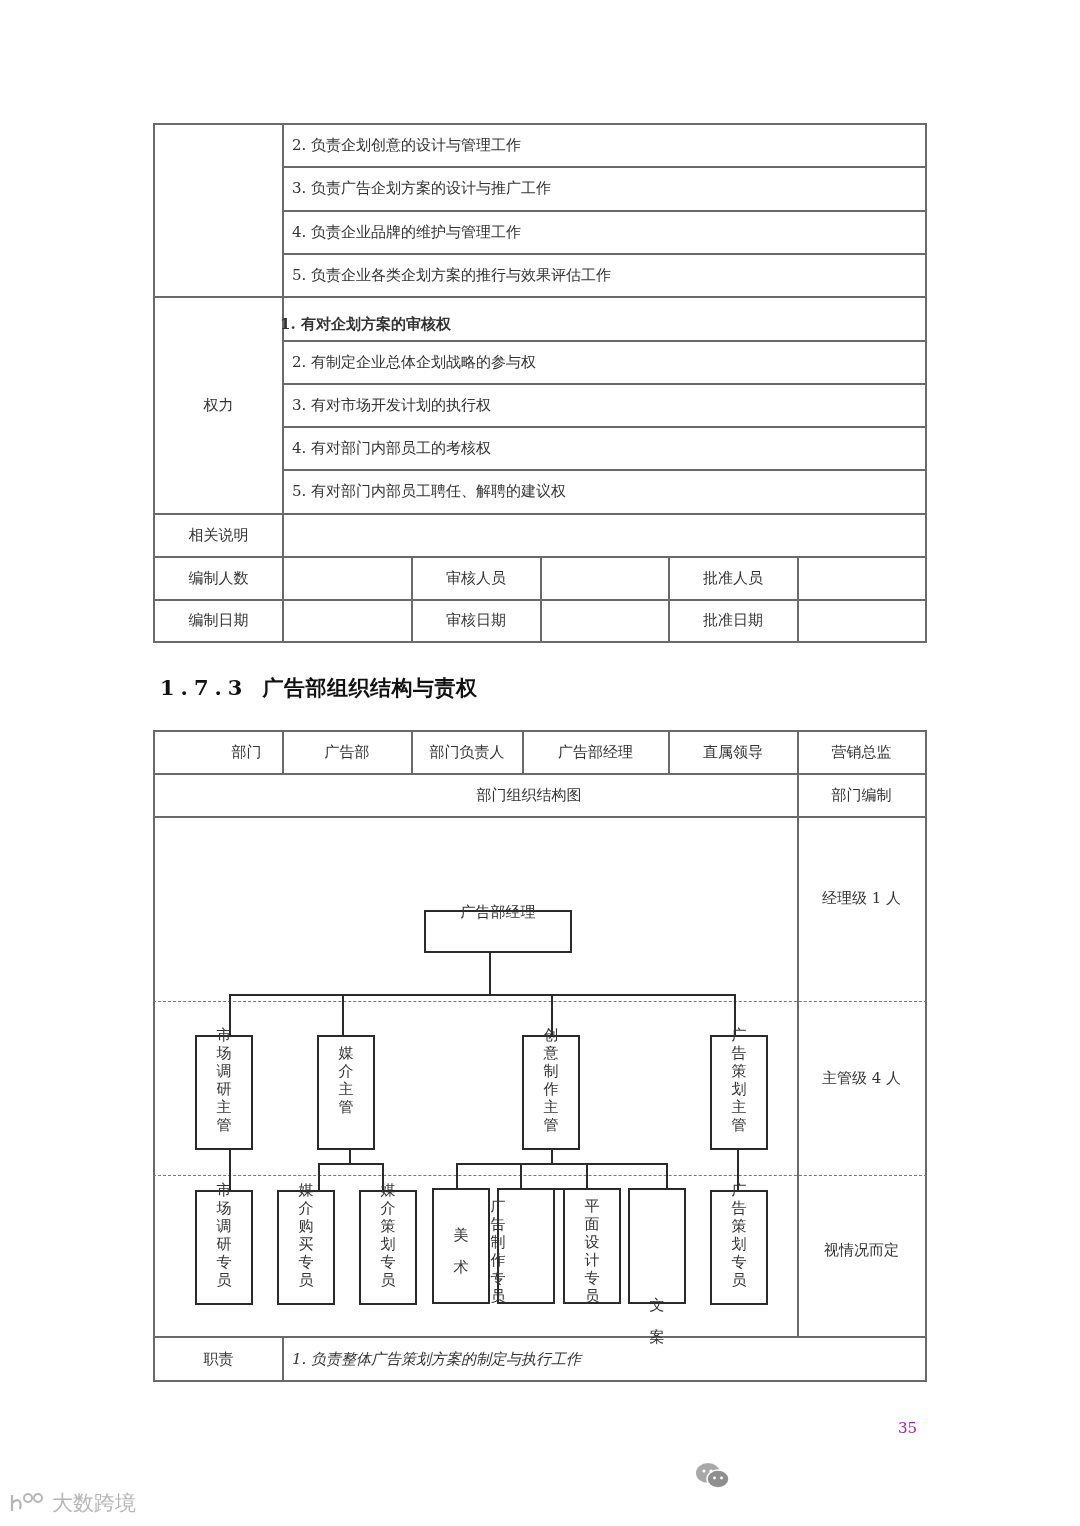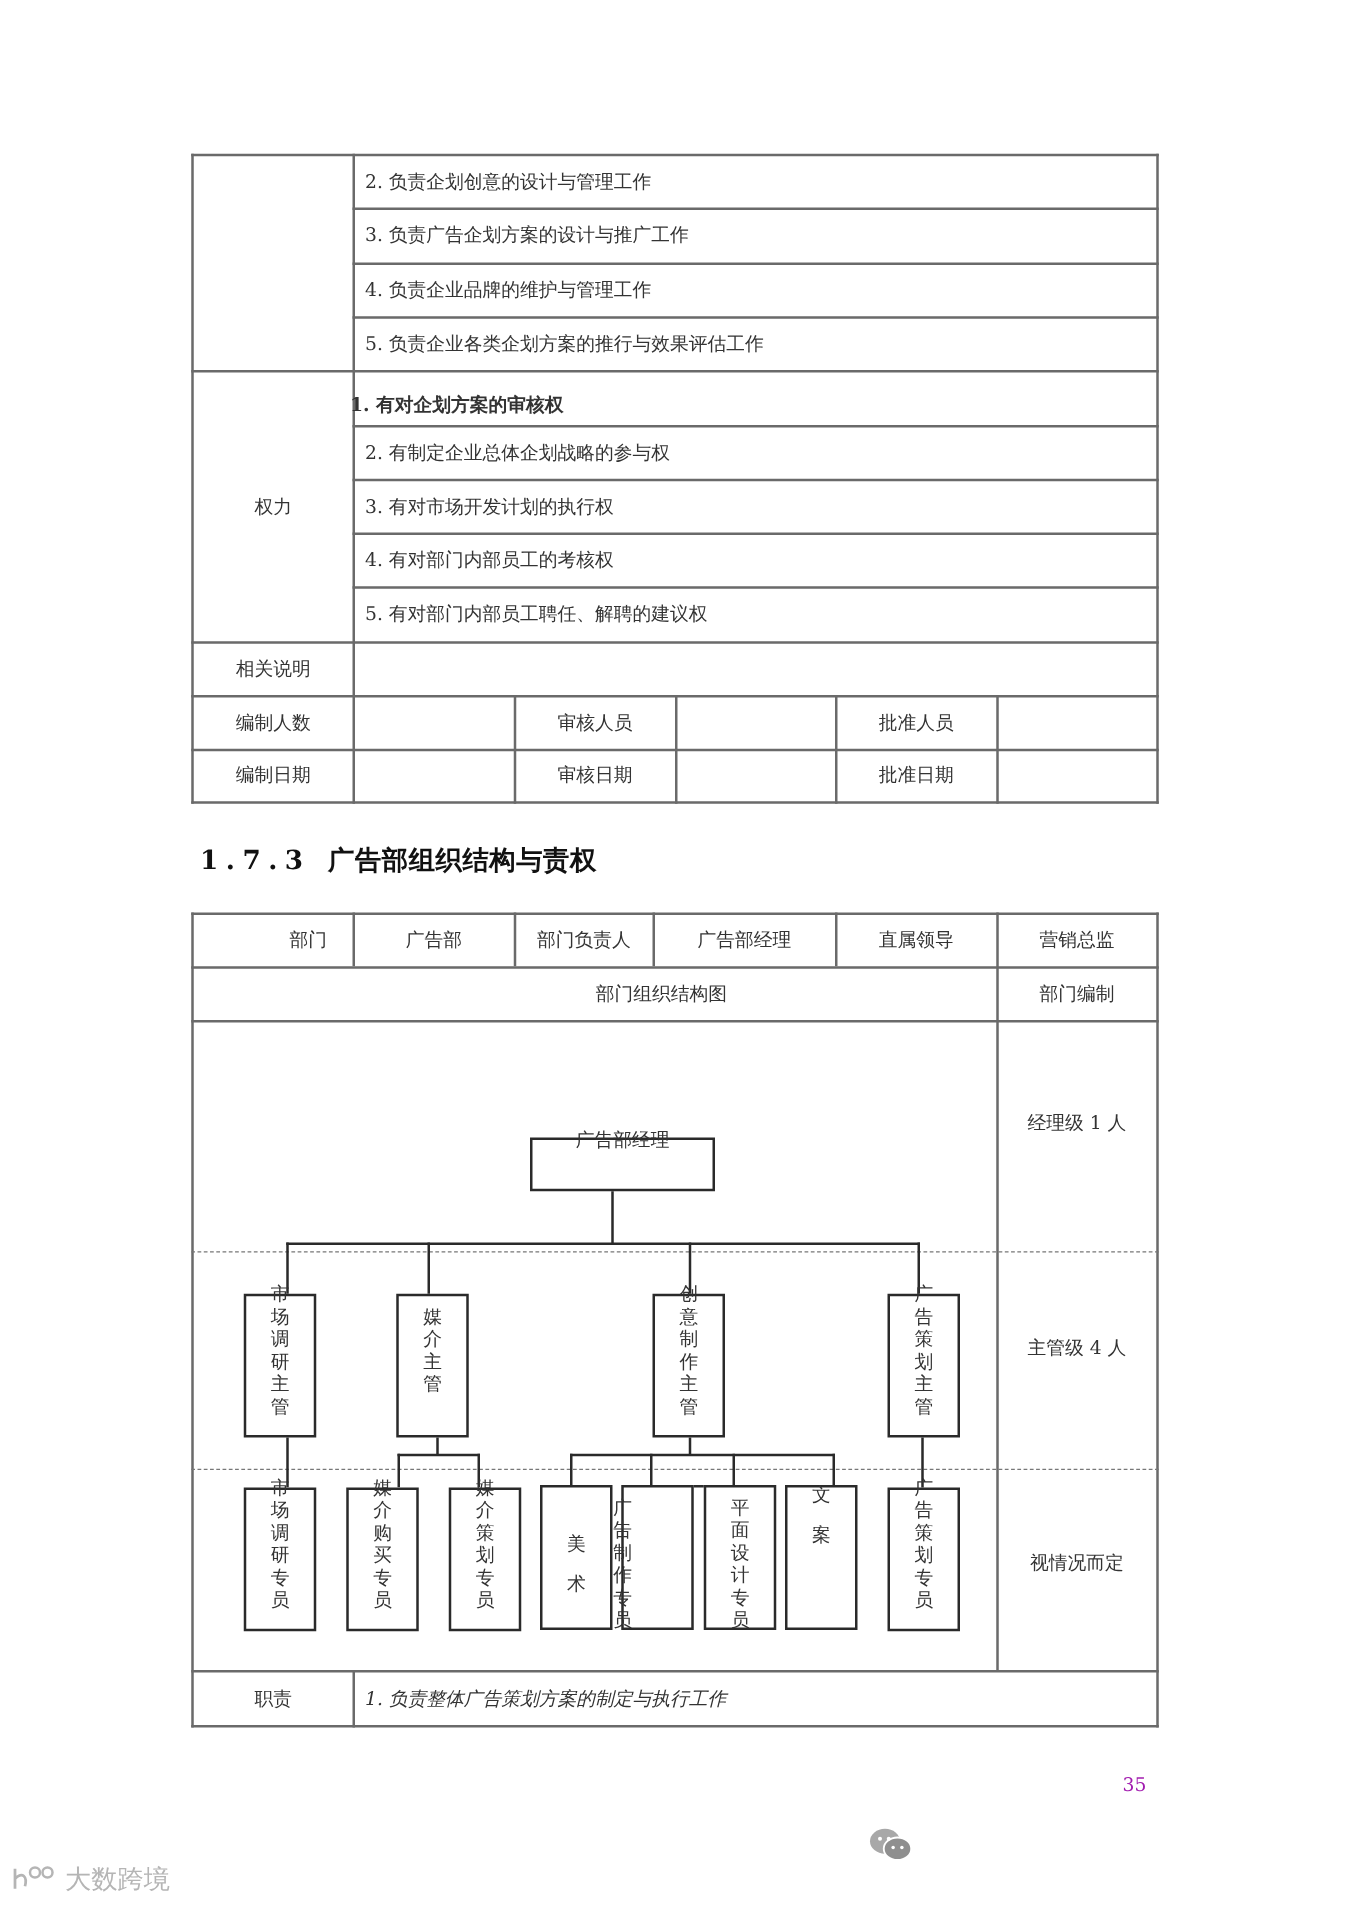--- a/index.html
+++ b/index.html
@@ -186,21 +186,21 @@
     <div class="box" style="left:432px;top:1188px;width:58px;height:116px;"></div>
     <div class="vtext" style="left:451px;top:1219px;line-height:32px;">美术</div>
 
     <div class="box" style="left:497px;top:1188px;width:58px;height:116px;"></div>
     <div class="vtext" style="left:488px;top:1197px;">广告制作专员</div>
 
     <div class="box" style="left:563px;top:1188px;width:58px;height:116px;"></div>
     <div class="vtext" style="left:582px;top:1197px;">平面设计专员</div>
 
     <div class="box" style="left:628px;top:1188px;width:58px;height:116px;"></div>
-    <div class="vtext" style="left:647px;top:1180px;line-height:32px;">文案</div>
+    <div class="vtext" style="left:647px;top:1289px;line-height:32px;">文案</div>
 
     <div class="box" style="left:710px;top:1190px;width:58px;height:115px;"></div>
     <div class="vtext" style="left:729px;top:1181px;">广告策划专员</div>
   </div>
 
   <div class="cell-text center" style="left:155px;top:1338px;width:127px;height:42px;">职责</div>
   <div class="cell-text" style="left:292px;top:1338px;height:42px;font-style:italic;">1. 负责整体广告策划方案的制定与执行工作</div>
 </div>
 
 <div class="page-num">35</div>

